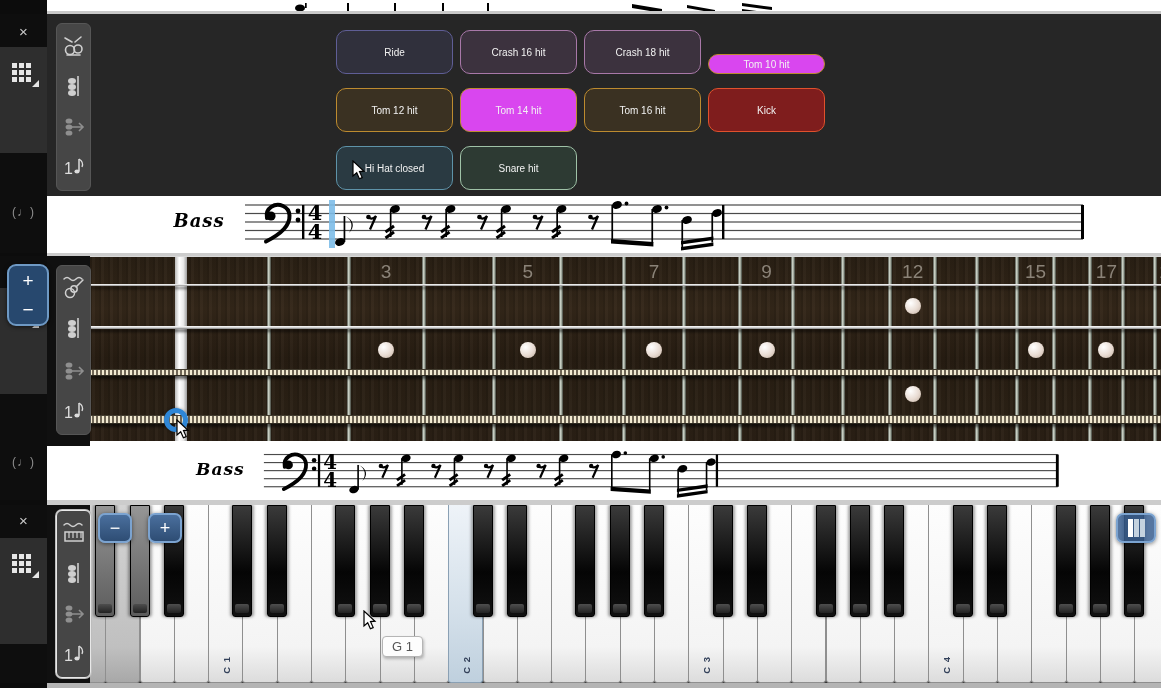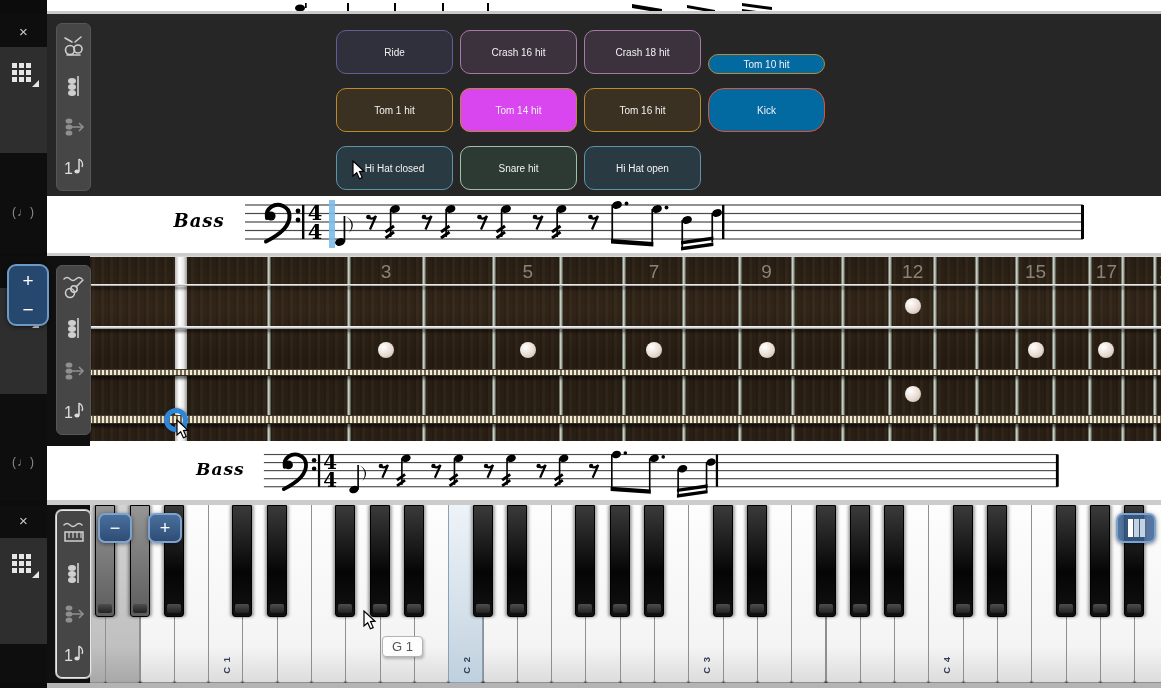--- a/index.html
+++ b/index.html
@@ -175,28 +175,27 @@
           <line x1="18" y1="4" x2="18" y2="16" stroke="#dcdcdc" stroke-width="1.5"></line>
           <ellipse cx="16" cy="16.5" rx="2.6" ry="2" fill="#dcdcdc"></ellipse>
           <path d="M18 4 q5 3 3 8" stroke="#dcdcdc" stroke-width="1.3" fill="none"></path>
         </svg>
       </button>
     </div>
     <div id="pads" class="pads">
         <button class="pad" style="background: rgb(48, 48, 60); border-color: rgb(95, 94, 150);">Ride</button>
         <button class="pad" style="background: rgb(60, 50, 62); border-color: rgb(168, 120, 168);">Crash 16 hit</button>
         <button class="pad" style="background: rgb(60, 50, 62); border-color: rgb(168, 120, 168);">Crash 18 hit</button>
-        <button class="pad" style="background: #0369a1; border-color: rgb(189, 139, 47); margin-top: 24px;">Tom 10 hit</button>
-        <button class="pad" style="background: rgb(58, 49, 34); border-color: rgb(189, 139, 47);">Tom 1 hit</button>
+        <button class="pad" style="background: #d946ef; border-color: rgb(189, 139, 47); margin-top: 24px;">Tom 10 hit</button>
+        <button class="pad" style="background: rgb(58, 49, 34); border-color: rgb(189, 139, 47);">Tom 12 hit</button>
         <button class="pad" style="background: #d946ef; border-color: rgb(189, 139, 47);">Tom 14 hit</button>
         <button class="pad" style="background: rgb(58, 49, 34); border-color: rgb(189, 139, 47);">Tom 16 hit</button>
-        <button class="pad" style="background: #0369a1; border-color: rgb(224, 81, 44); border-radius: 16px;">Kick</button>
+        <button class="pad" style="background: #7f1d1d; border-color: rgb(224, 81, 44);">Kick</button>
         <button class="pad" style="background: rgb(42, 58, 66); border-color: rgb(94, 147, 169);">Hi Hat closed</button>
         <button class="pad" style="background: rgb(45, 58, 51); border-color: rgb(159, 194, 167);">Snare hit</button>
-        <button class="pad" style="background: rgb(42, 58, 66); border-color: rgb(94, 147, 169);">Hi Hat open</button>
       </div>
   <svg width="15" height="21" class="cursor" style="left: 352px; top: 146px;">
         <path d="M1 1 L1 16 L4.7 12.7 L7.4 18.8 L10.2 17.6 L7.5 11.6 L12 11.2 Z" fill="#ffffff" stroke="#000000" stroke-width="1.2"></path>
       </svg>
     </section>
 
   <section class="staffband" style="top:196px;height:57px;">
     <div class="sb">
       <div class="durbadge">(♩)</div>
     </div>

